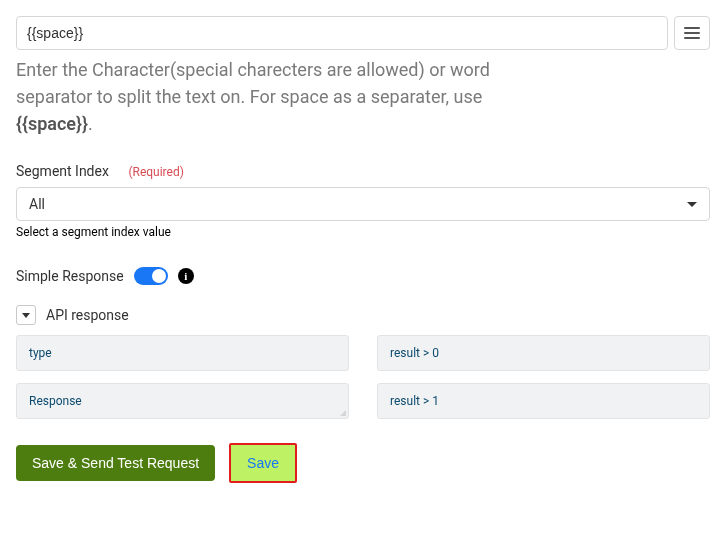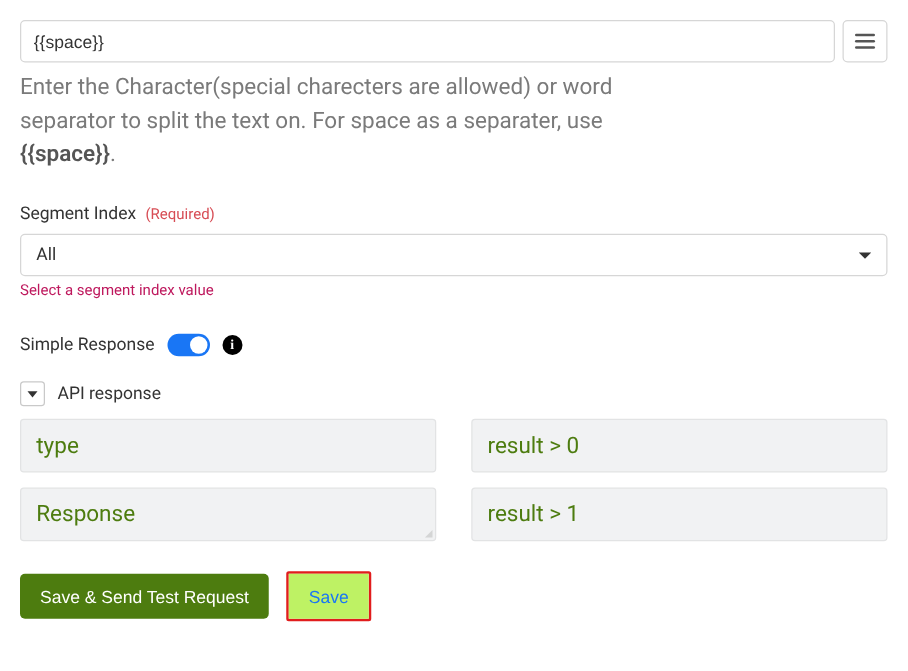--- a/index.html
+++ b/index.html
@@ -54,41 +54,41 @@
     margin-top: 26px;
   }
   .label {
     font-size: 14px;
     color: #333;
     margin-bottom: 8px;
   }
   .req {
     color: #d74d55;
     font-size: 12px;
-    margin-left: 4px;
+    margin-left: 16px;
   }
   .select-wrap {
     position: relative;
     border: 1px solid #d6d6d6;
     border-radius: 4px;
     padding: 8px 12px;
     font-size: 14px;
     cursor: pointer;
     display: flex;
     align-items: center;
     justify-content: space-between;
   }
   .caret-down {
     width: 0; height: 0;
     border-left: 5px solid transparent;
     border-right: 5px solid transparent;
     border-top: 5px solid #333;
   }
   .hint {
-    color: #be185d;
+    color: #000000;
     font-size: 12px;
     margin-top: 4px;
   }
   .simple-row {
     display: flex;
     align-items: center;
     gap: 10px;
     margin-top: 28px;
   }
   .toggle {
@@ -135,22 +135,22 @@
   .kv-grid {
     display: grid;
     grid-template-columns: 1fr 1fr;
     gap: 12px 28px;
   }
   .kv-cell {
     background: #f1f2f3;
     border: 1px solid #e2e3e4;
     border-radius: 3px;
     padding: 10px 12px;
-    font-size: 18px;
-    color: #4d7c0f;
+    font-size: 12px;
+    color: #0c4a6e;
     position: relative;
   }
   .kv-cell.val { resize: none; }
   .resize-handle {
     position:absolute; right:2px; bottom:2px;
     width:0; height:0;
     border-right: 6px solid #b7b7b7;
     border-top: 6px solid transparent;
     opacity:0.5;
   }

